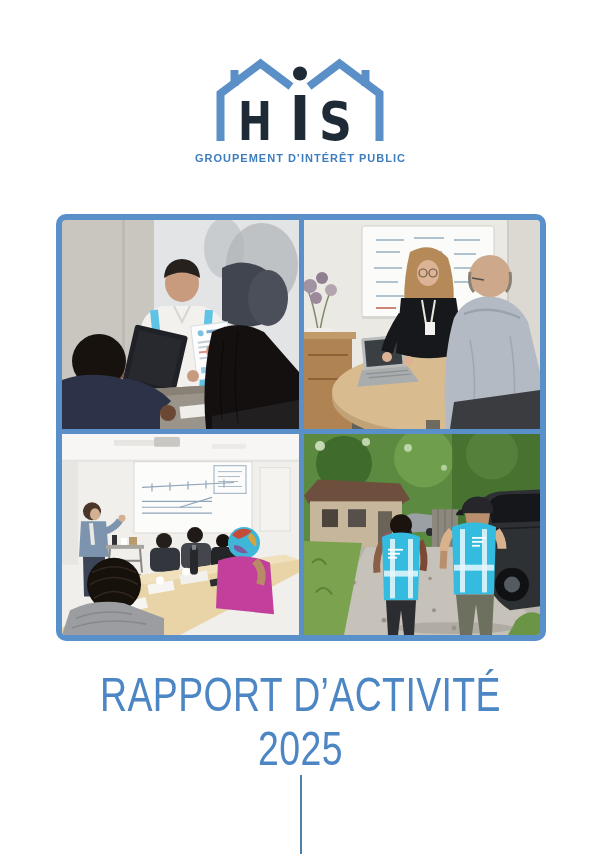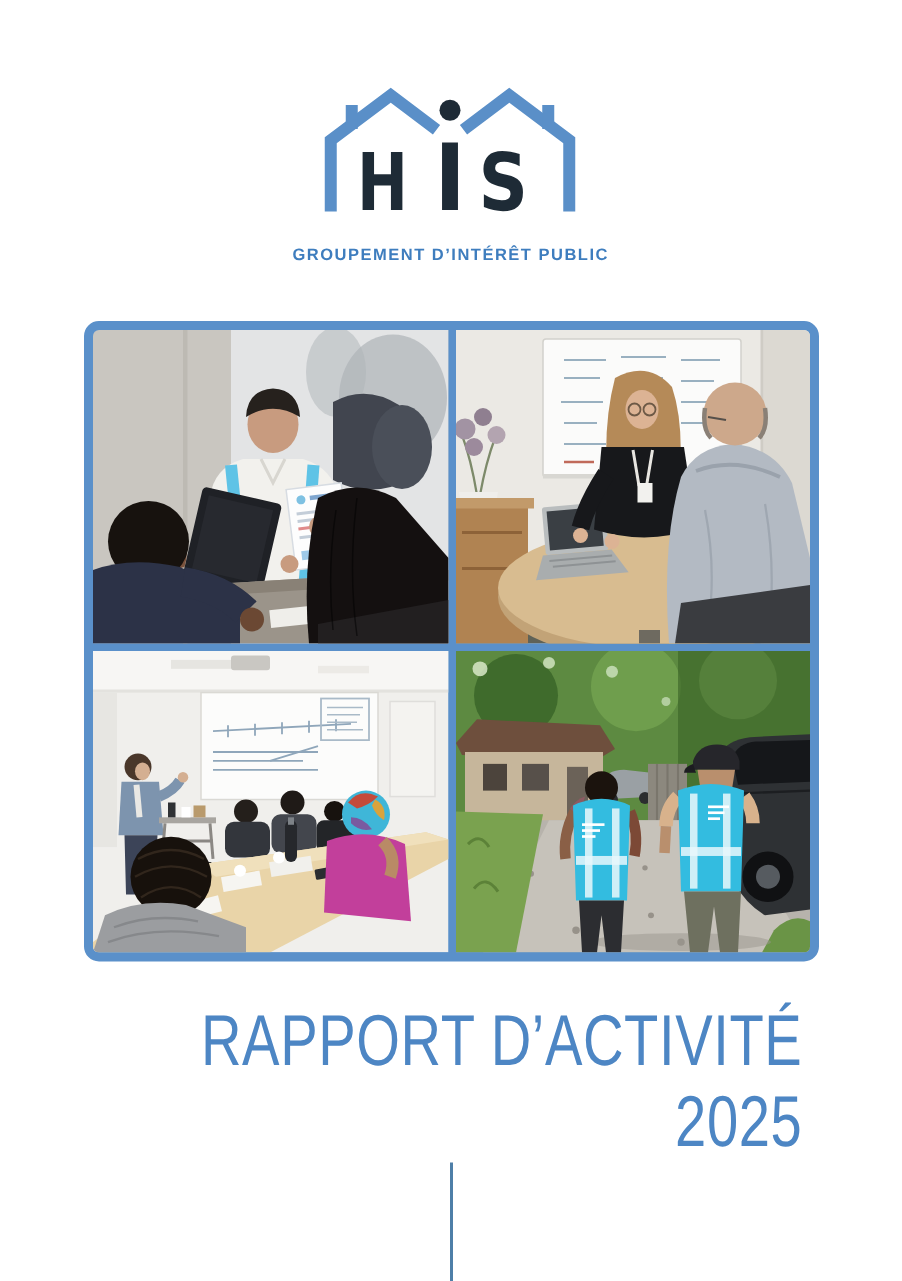--- a/index.html
+++ b/index.html
@@ -10,35 +10,35 @@
   }
 
   
   .logo-block{position:absolute;top:55px;left:0;width:100%;text-align:center;}
   .logo-mark{display:block;margin:0 auto;width:199px;height:92px;}
   .org-name{
     margin-top:3px;font-weight:bold;font-size:17.5px;letter-spacing:.2px;
     color:#1E2B36;line-height:18px;
   }
   .org-subtitle{
-    margin-top:17px;font-weight:bold;font-size:11px;letter-spacing:1px;
+    margin-top:5px;font-weight:bold;font-size:11px;letter-spacing:1px;
     color:#3E7DBE;line-height:12px;
   }
 
   
   .photo-grid{
     position:absolute;left:56px;top:214px;width:478px;height:415px;
     border:6px solid #5A90CA;border-radius:10px;background:#5A90CA;
     display:grid;grid-template-columns:237px 1fr;grid-template-rows:209px 1fr;
     gap:5px;overflow:hidden;
   }
   .photo-grid svg{display:block;width:100%;height:100%;}
 
   
-  .cover-title{position:absolute;left:0;top:668px;width:100%;text-align:right;color:#4D86C4;}
+  .cover-title{position:absolute;left:0;top:668px;width:100%;text-align:center;color:#4D86C4;}
   .title-line{
     font-size:48px;font-weight:400;line-height:54px;
     transform:scaleX(0.78);transform-origin:50% 50%;
     white-space:nowrap;letter-spacing:0.5px;
   }
 
   
   .footer-rule{position:absolute;left:300px;top:775px;width:2px;height:79px;background:#4E7FA8;}
 </style>
 </head>

